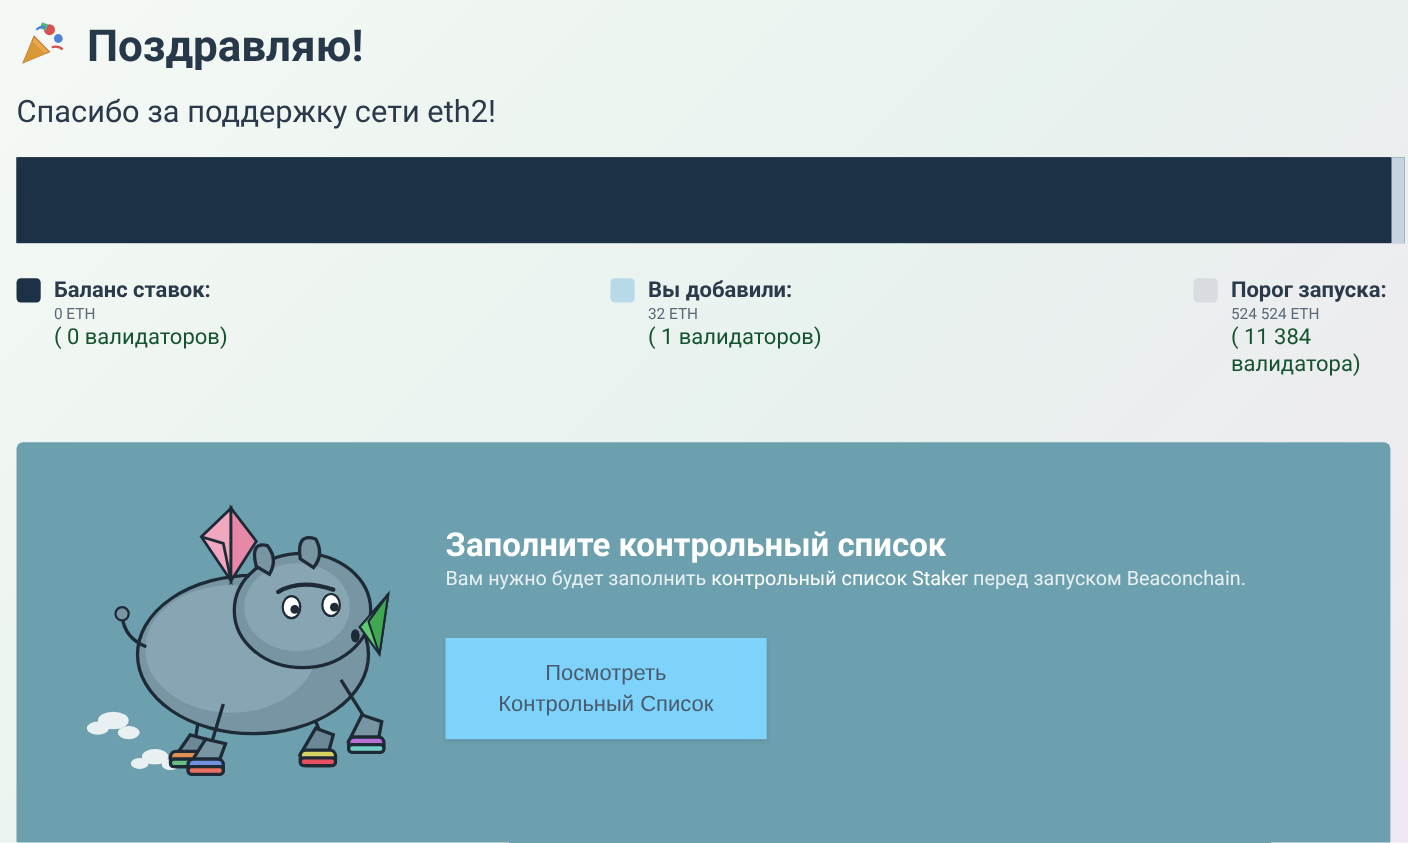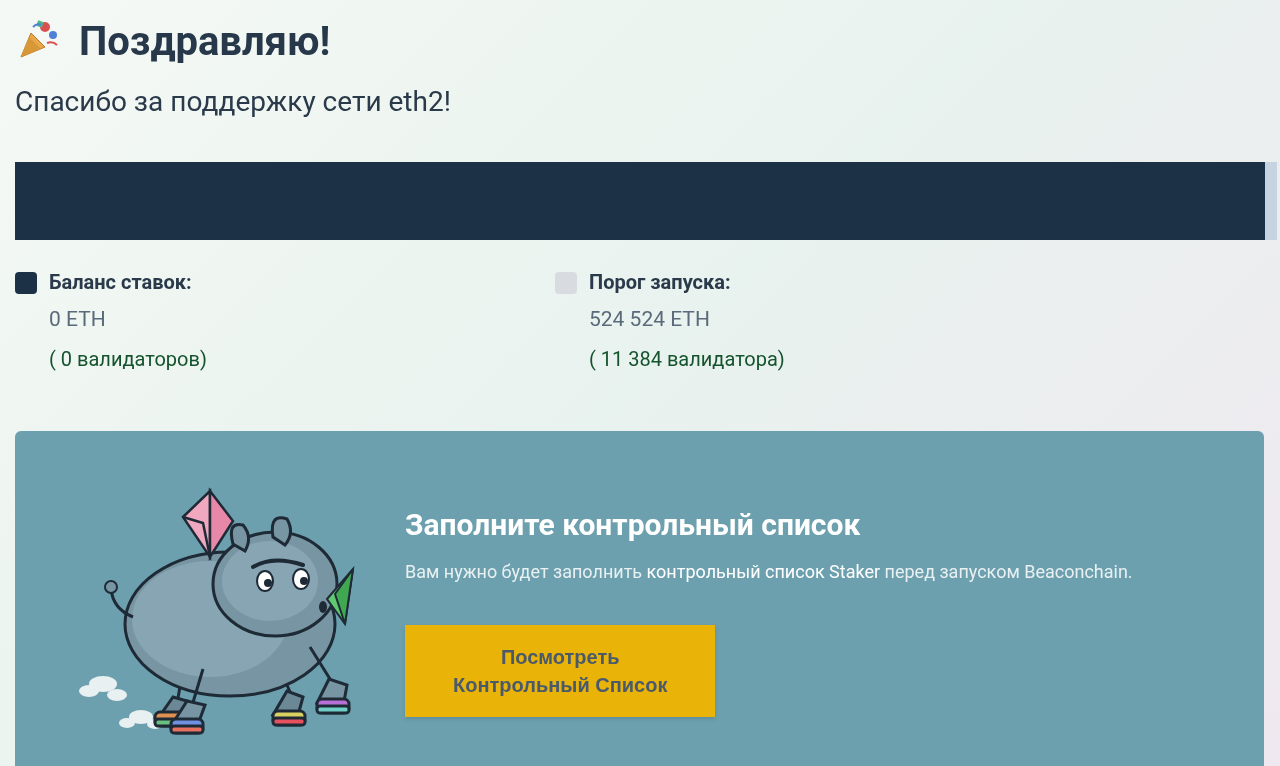--- a/index.html
+++ b/index.html
@@ -29,21 +29,21 @@
       height: 48px;
     }
     .title {
       font-size: 40px;
       font-weight: 700;
       color: #27384a;
     }
     .subtitle {
       font-size: 28px;
       color: #2a3a4a;
-      margin-bottom: 44px;
+      margin-bottom: 25px;
       margin-left: 0;
     }
     .progress-bar {
       width: 1262px;
       height: 78px;
       background: #1c3145;
       position: relative;
       margin-bottom: 30px;
     }
     .progress-fill {
@@ -86,26 +86,26 @@
     .stat-box.light { background: #b8dae8; }
     .stat-box.gray { background: #d8dce0; }
     .stat-content {
       display: flex;
       flex-direction: column;
     }
     .stat-label {
       font-size: 20px;
       font-weight: 700;
       color: #2a3a4a;
-      margin-bottom: 13px;
+      margin-bottom: 3px;
     }
     .stat-value {
-      font-size: 21px;
+      font-size: 14px;
       color: #5a6a7a;
-      margin-bottom: 16px;
+      margin-bottom: 0;
     }
     .stat-detail {
       font-size: 20px;
       color: #14532d;
     }
     .checklist-card {
       background: #6ca0ae;
       border-radius: 6px;
       padding: 38px 48px 50px 40px;
       display: flex;
@@ -127,38 +127,37 @@
       height: 100%;
     }
     .checklist-content {
       flex: 1;
       padding-top: 38px;
     }
     .checklist-title {
       font-size: 30px;
       font-weight: 700;
       color: #ffffff;
-      margin-bottom: 16px;
     }
     .checklist-desc {
       font-size: 18px;
       color: #e8f0f2;
       line-height: 1.5;
       margin-bottom: 40px;
     }
     .checklist-desc b {
       font-weight: 400;
       color: #ffffff;
     }
     .checklist-button {
-      background: #eab308;
+      background: #7dd3fc;
       border: none;
       padding: 18px 48px;
       font-size: 20px;
-      font-weight: 700;
+      font-weight: 400;
       color: #4a5a6a;
       cursor: pointer;
       line-height: 1.4;
       text-align: center;
       box-shadow: 0 2px 4px rgba(0,0,0,0.12);
     }
   </style>
 </head>
 <body>
 
@@ -187,20 +186,28 @@
   <div class="stats-row">
     <div class="stat-item">
       <div class="stat-box dark"></div>
       <div class="stat-content">
         <div class="stat-label">Баланс ставок:</div>
         <div class="stat-value">0 ETH</div>
         <div class="stat-detail">( 0 валидаторов)</div>
       </div>
     </div>
     <div class="stat-item">
+      <div class="stat-box light"></div>
+      <div class="stat-content">
+        <div class="stat-label">Вы добавили:</div>
+        <div class="stat-value">32 ETH</div>
+        <div class="stat-detail">( 1 валидаторов)</div>
+      </div>
+    </div>
+    <div class="stat-item">
       <div class="stat-box gray"></div>
       <div class="stat-content">
         <div class="stat-label">Порог запуска:</div>
         <div class="stat-value">524 524 ETH</div>
         <div class="stat-detail">( 11 384 валидатора)</div>
       </div>
     </div>
   </div>
 
   <div class="checklist-card">

